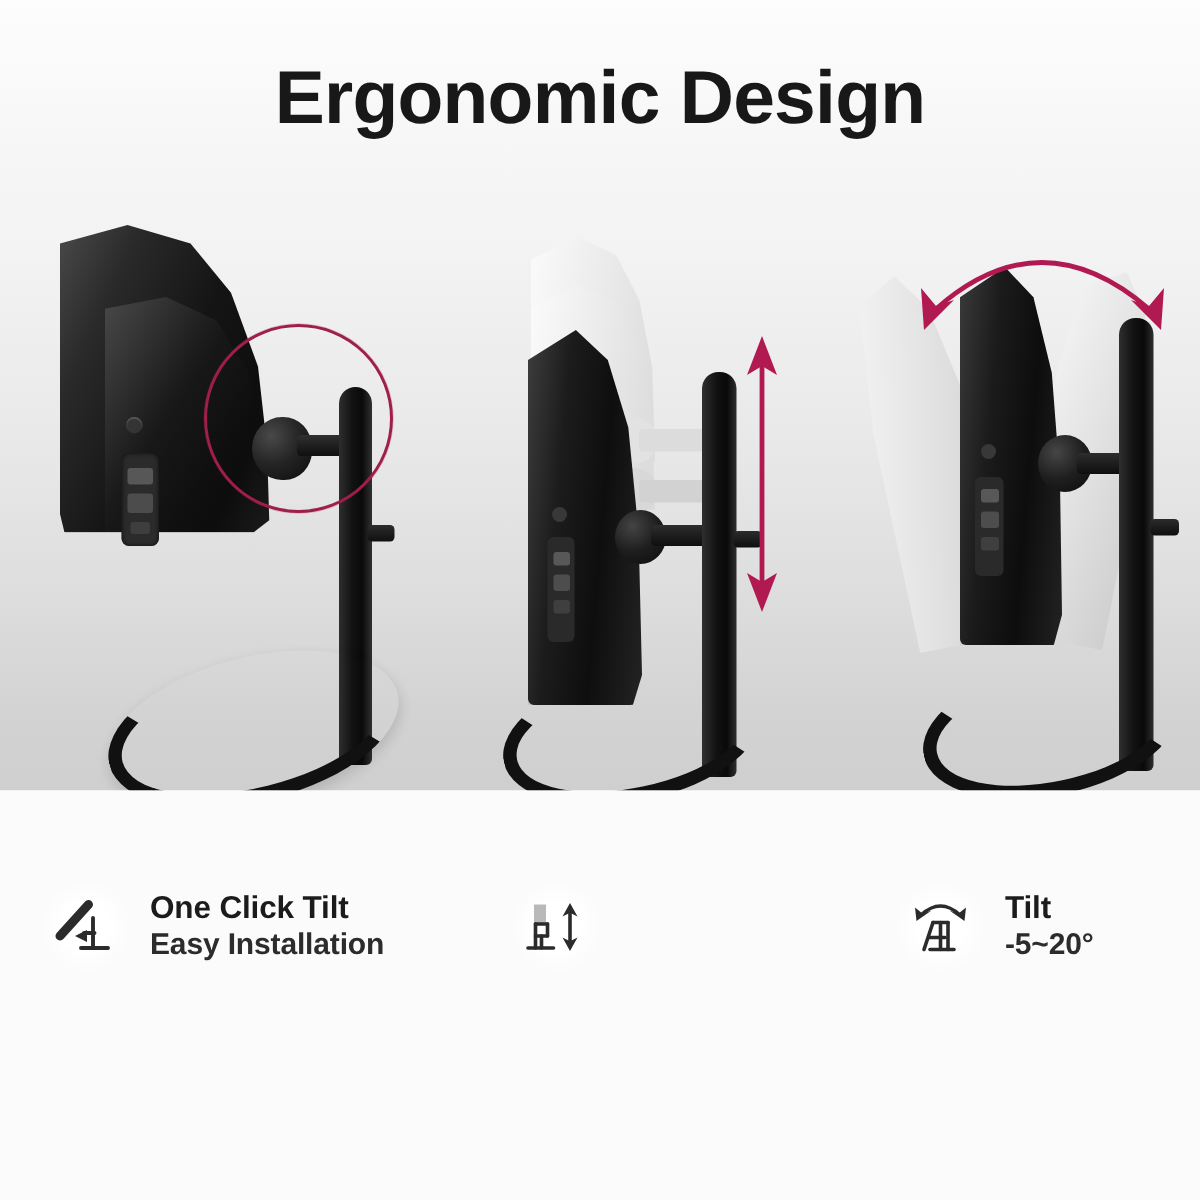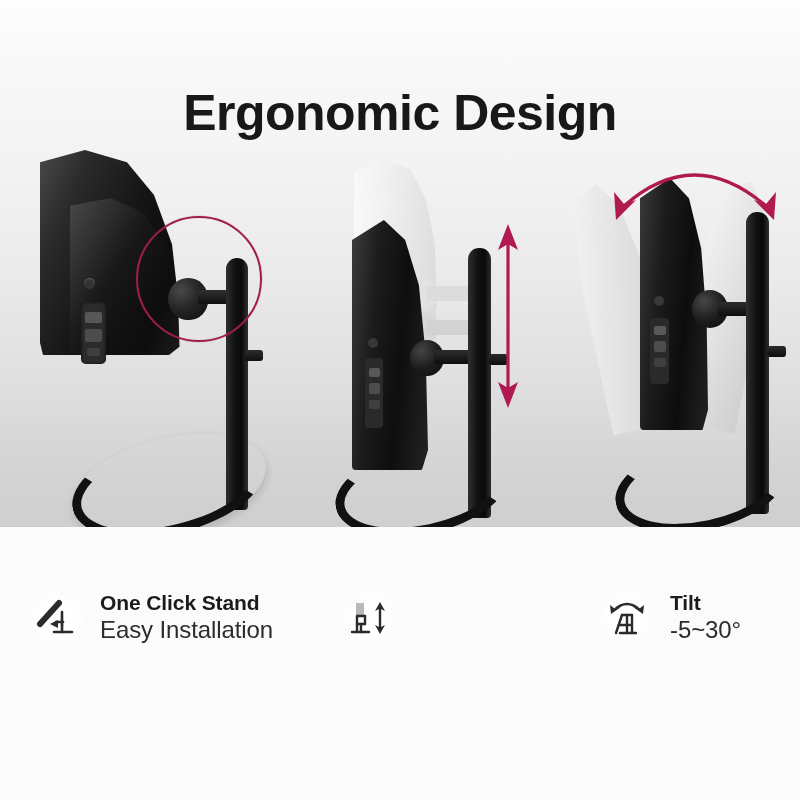--- a/index.html
+++ b/index.html
@@ -33,21 +33,20 @@
   }
   .hero-title {
     position: absolute;
     left: 0; top: 36px;
     width: 800px;
     text-align: center;
     font-size: 50px;
     font-weight: bold;
     letter-spacing: -0.5px;
     color: #181818;
-    margin-top: 48px;
   }
 
   
   .scene { position: absolute; top: 150px; height: 370px; }
   .scene-1 { left: 40px;  width: 270px; }
   .scene-2 { left: 330px; width: 250px; }
   .scene-3 { left: 600px; width: 200px; }
 
   .mon-wrap { position: absolute; }
 
@@ -237,22 +236,22 @@
     justify-content: center;
   }
   .feat-text { line-height: 1.18; }
   .feat-title {
     font-size: 21px;
     font-weight: bold;
     color: #1b1b1b;
     letter-spacing: -0.1px;
   }
   .feat-sub {
-    font-size: 24px;
-    font-weight: normal;
+    font-size: 20px;
+    font-weight: bold;
     color: #2c2c2c;
     letter-spacing: -0.1px;
   }
   .disclaimer {
     position: absolute;
     right: 18px; bottom: 44px;
     font-size: 10.5px;
     font-style: italic;
     color: #7c7c7c;
     letter-spacing: 0.1px;
@@ -356,21 +355,21 @@
               <path d="M4 26 L23 5" stroke-width="6"></path>
               <path d="M26 14 L26 27"></path>
               <path d="M26 27 L26 34"></path>
               <path d="M18 34 L36 34"></path>
               <path d="M20 24 L27 24"></path>
             </g>
             <polygon points="14,26 22,22 22,30" fill="#2b2b2b"></polygon>
           </svg>
         </div>
         <div class="feat-text">
-          <div class="feat-title">One Click Stand</div>
+          <div class="feat-title">One Click Tilt</div>
           <div class="feat-sub">Easy Installation</div>
         </div>
       </div>
 
       <div class="feature feat-2">
         <div class="feat-icon">
           <svg width="44" height="40" viewBox="0 0 44 40">
             <rect x="7" y="5" width="8" height="13" fill="#b9b9b9"></rect>
             <g stroke="#2b2b2b" fill="none" stroke-width="2.4" stroke-linecap="round" stroke-linejoin="round">
               <path d="M8 18 L8 34"></path>
@@ -400,20 +399,20 @@
               <path d="M16 18 L10 36"></path>
               <path d="M21 18 L21 36"></path>
               <path d="M13 28 L24 28"></path>
               <path d="M14 36 L30 36"></path>
               <path d="M26 18 L26 36"></path>
             </g>
           </svg>
         </div>
         <div class="feat-text">
           <div class="feat-title">Tilt</div>
-          <div class="feat-sub">-5~30°</div>
+          <div class="feat-sub">-5~20°</div>
         </div>
       </div>
     </div>
 
   </div>
 
 </div>
 
 </body></html>

